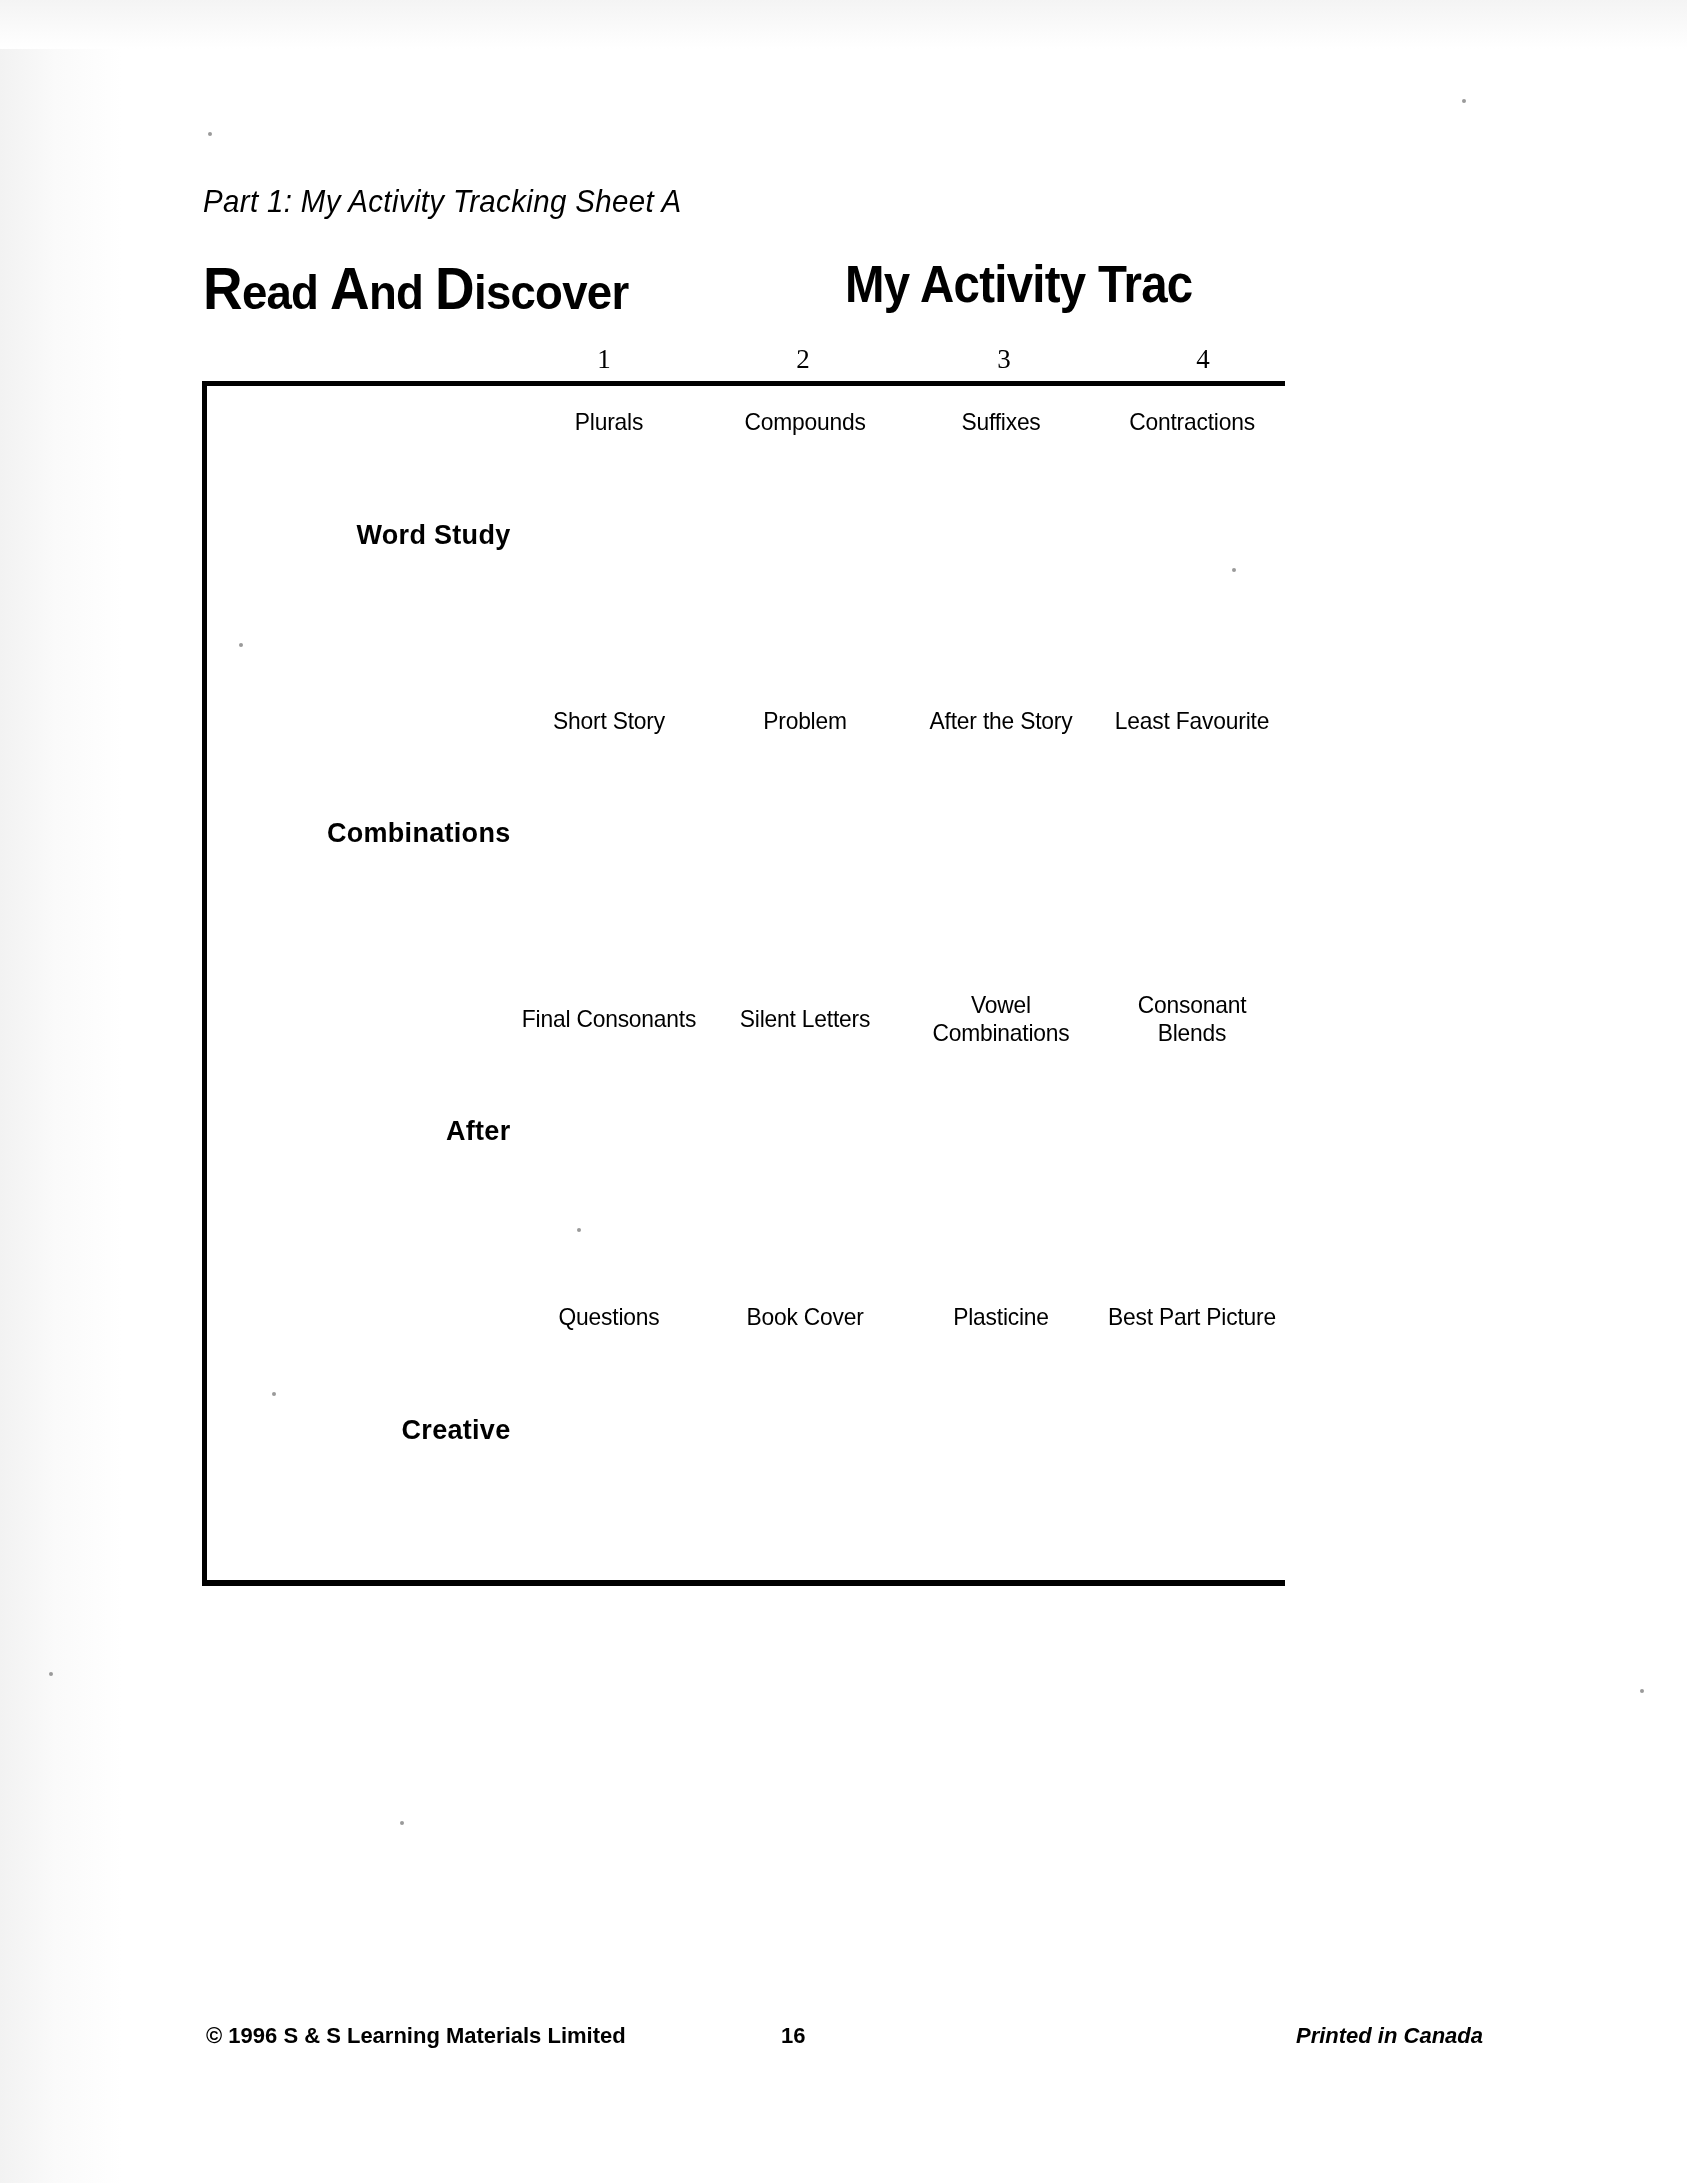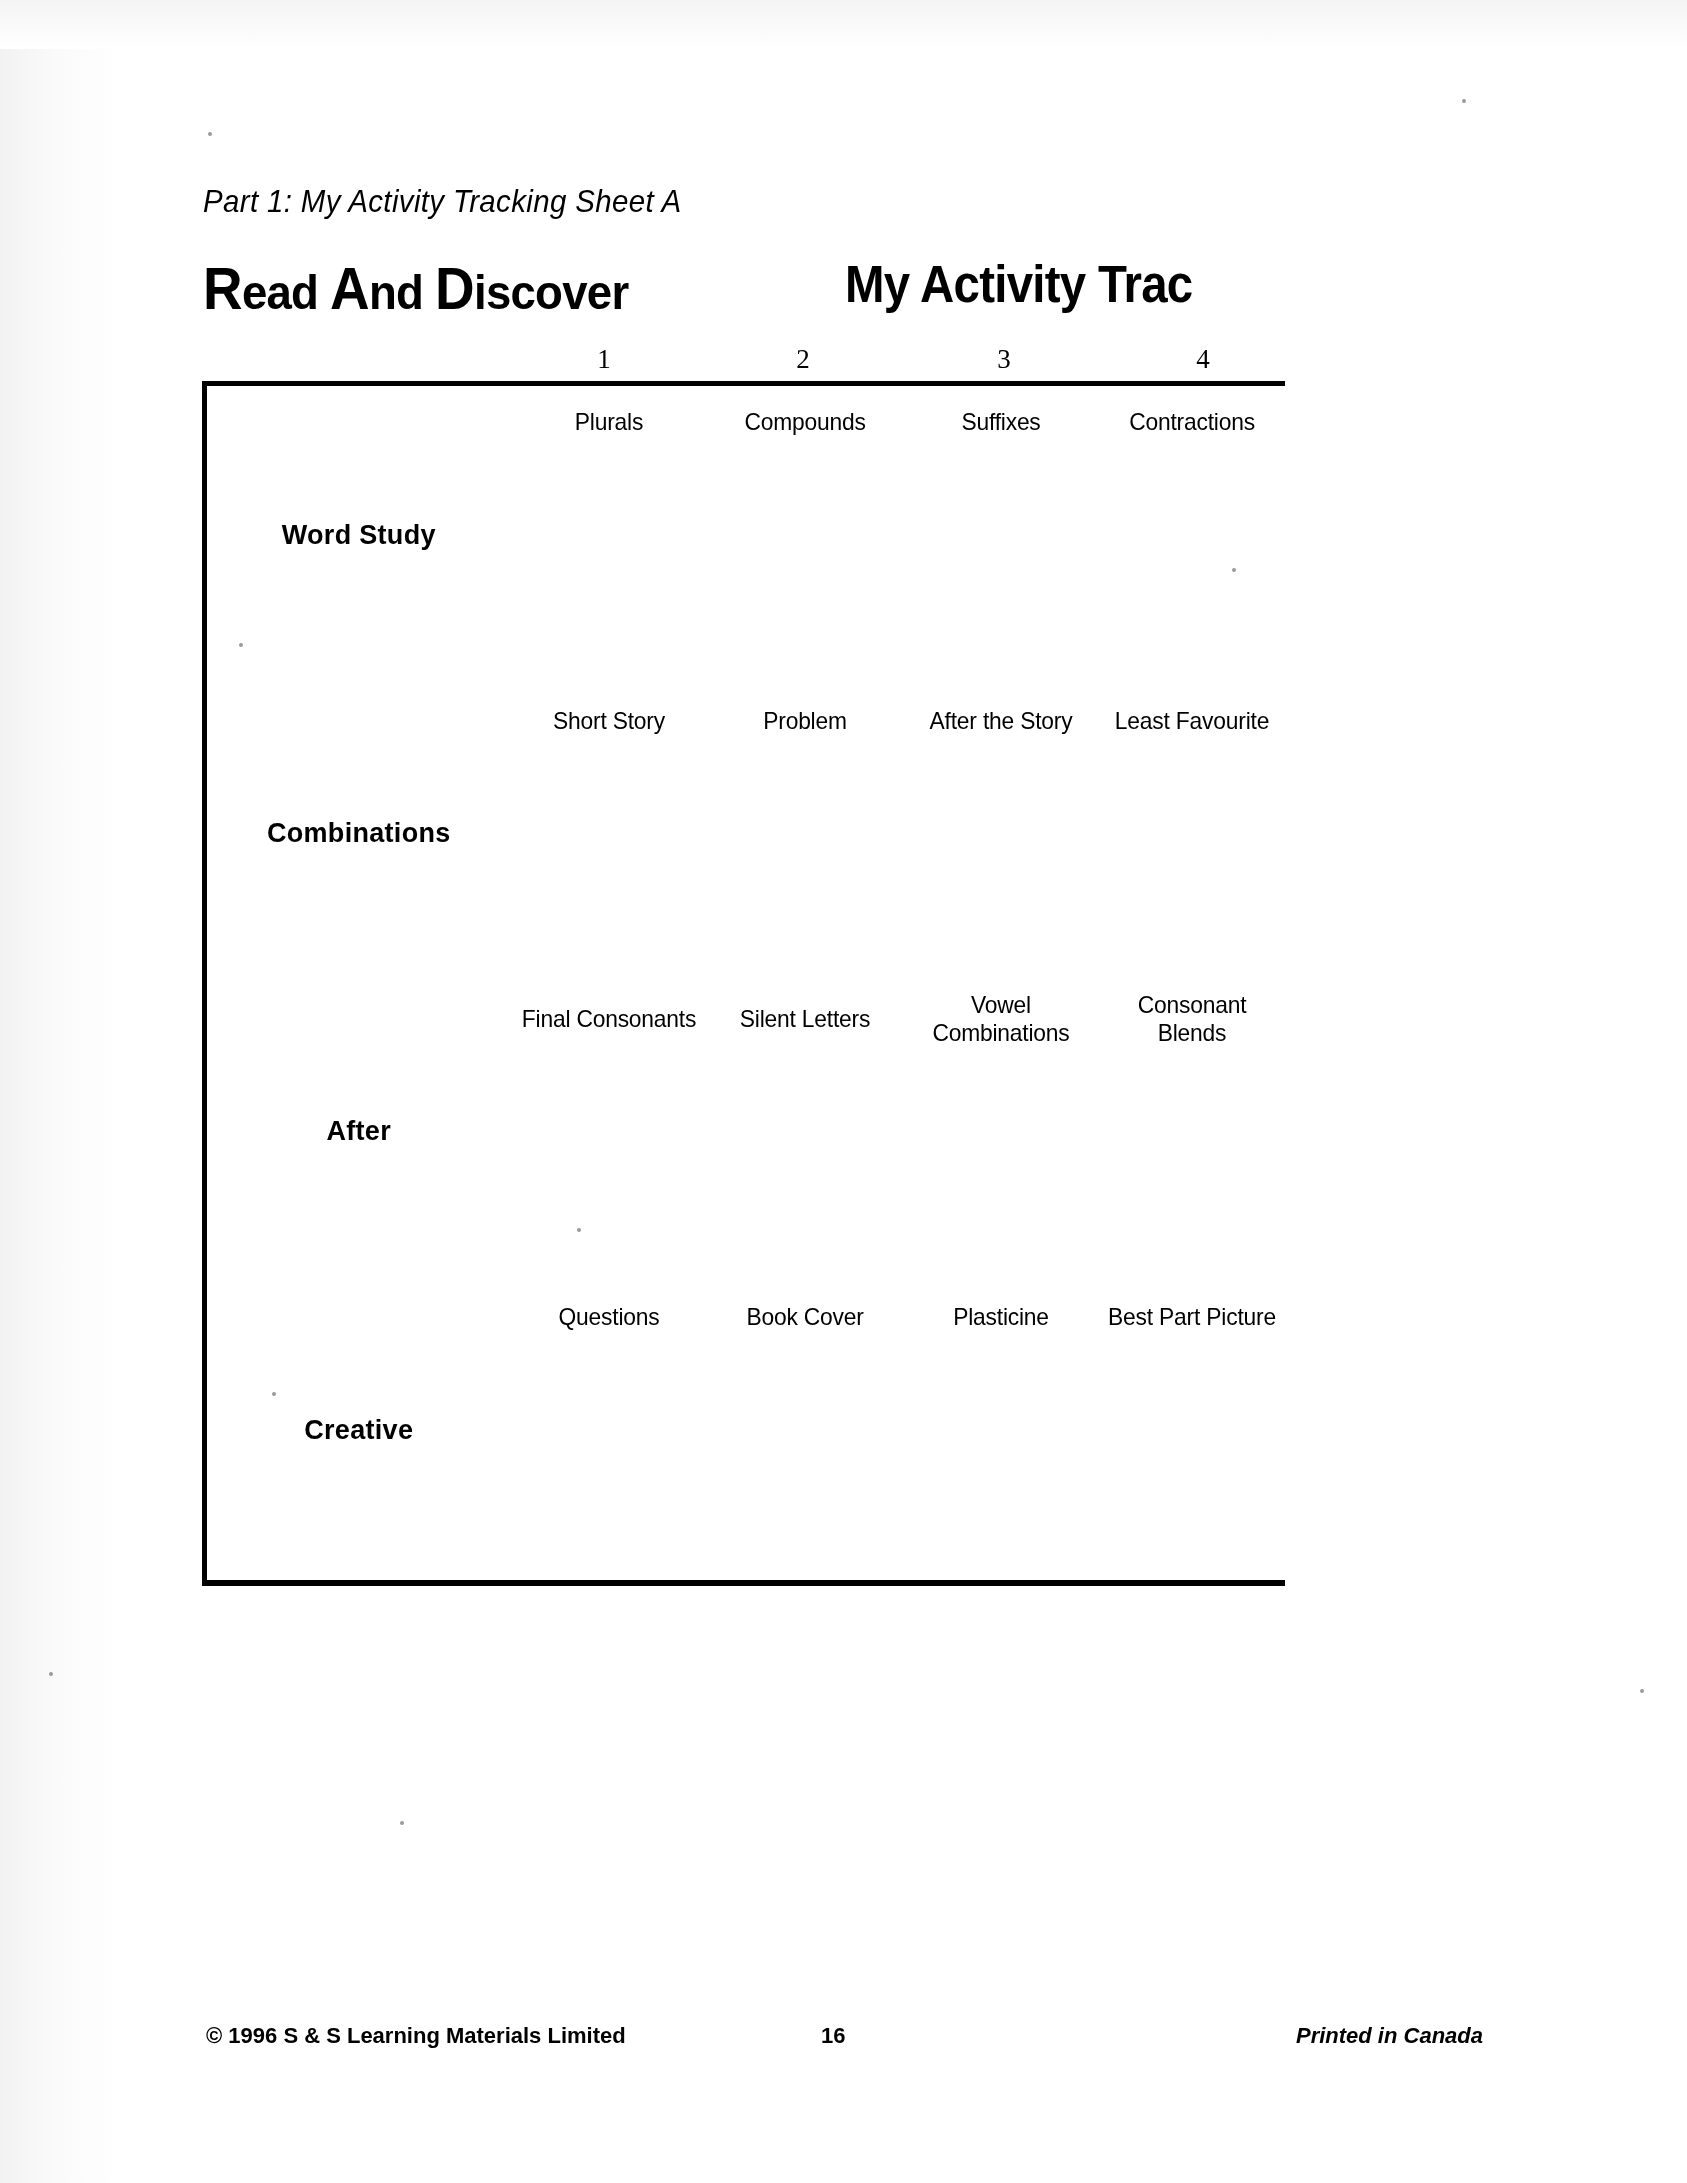--- a/index.html
+++ b/index.html
@@ -96,21 +96,21 @@
   .sheet-table td {
     padding: 0;
     vertical-align: middle;
     border: 0;
   }
 
   .cat-cell {
     width: 306px;
     border-right: 5px solid #000;
     border-bottom: 5px solid #000;
-    text-align: center;
+    text-align: right;
     font-size: 27px;
     font-weight: bold;
     letter-spacing: 0.3px;
   }
   .cat-cell.last { border-bottom: 0; }
 
   .act-cell {
     border-right: 2.5px solid #000;
     border-bottom: 4.1px solid #000;
     height: 59px;
@@ -132,21 +132,21 @@
   .footer {
     position: absolute;
     left: 198px;
     top: 2023px;
     width: 1285px;
     height: 33px;
     font-size: 22px;
     font-weight: bold;
   }
   .footer-left   { position: absolute; left: 8px;    top: 0; white-space: nowrap; }
-  .footer-page   { position: absolute; left: 583px; top: 0; margin-left: 40px; }
+  .footer-page   { position: absolute; left: 583px; top: 0; }
   .footer-right  { position: absolute; right: 0;   top: 0; white-space: nowrap; font-style: italic; }
 </style>
 </head>
 <body>
 
 <div class="page-edge-left"></div>
 <div class="page-edge-top"></div>
 
 <div class="speck" style="left:208px;top:132px;width:4.1px;height:4.1px;"></div>
 <div class="speck" style="left:1462px;top:99px;width:4.1px;height:4.1px;"></div>

